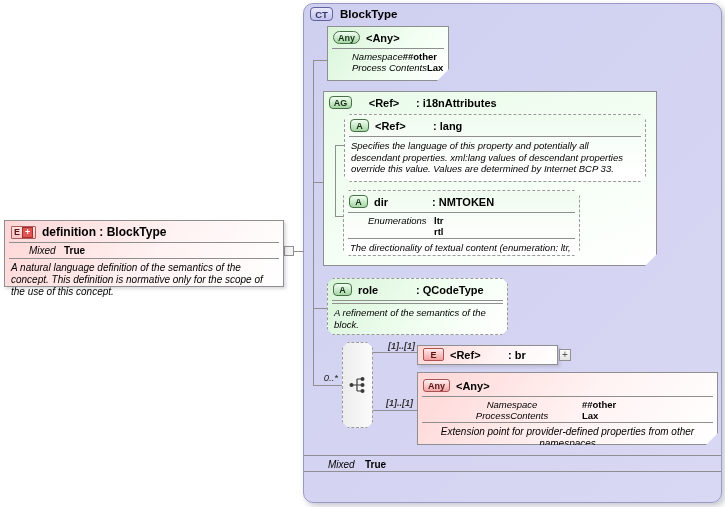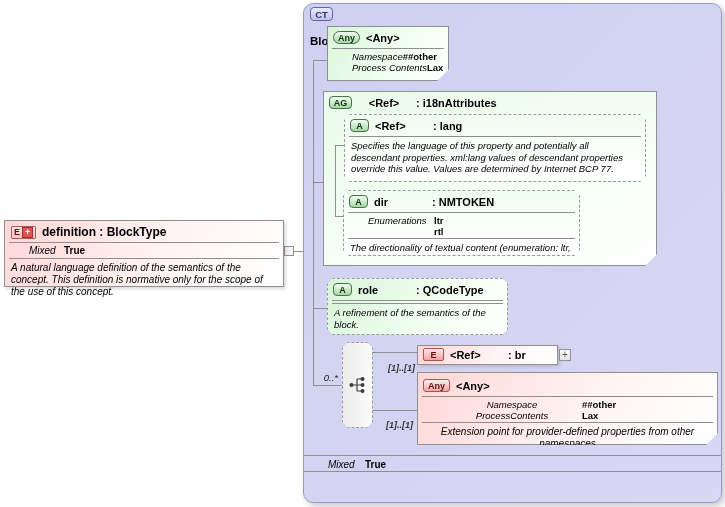--- a/index.html
+++ b/index.html
@@ -49,28 +49,28 @@
   .badge-ag{width:23px;height:13px;border:1px solid #477047;border-radius:4px;
             background:linear-gradient(#f2fff2,#a5d6a5);color:#173017;}
   .badge-e{width:21px;height:13px;border:1px solid #a85454;border-radius:2px;
             background:linear-gradient(#ffe9e9,#f4a0a0);color:#5a1515;}
   .badge-eplus{height:13px;border:1px solid #b25b5b;border-radius:1px;padding:0 2px;
             background:linear-gradient(#ffe2e2,#ffc4c4);color:#5a1515;gap:2px;}
   .plusbox{display:inline-flex;align-items:center;justify-content:center;width:9px;height:9px;
             background:#e05353;border:1px solid #a03030;color:#fff;font-size:9px;line-height:9px;}
 
   .card-label{position:absolute;font-size:9px;font-style:italic;font-weight:bold;
-              color:#333;white-space:nowrap;margin-top:22px;}
+              color:#333;white-space:nowrap;}
   .occ-label{position:absolute;font-size:9.5px;font-style:italic;color:#222;}
   .expand-box{position:absolute;width:12px;height:12px;border:1px solid #8f8f8f;
               background:linear-gradient(#fafafa,#e4e4e4);font-size:10px;line-height:10px;
               display:flex;align-items:center;justify-content:center;color:#555;box-sizing:border-box;}
   .conn-square{position:absolute;width:10px;height:10px;border:1px solid #8f8f8f;
               background:#f4f4f4;box-sizing:border-box;}
-  .hdr{display:flex;align-items:flex-start;gap:14px;font-weight:bold;font-size:11.5px;flex-direction:column;}
+  .hdr{display:flex;align-items:center;gap:7px;font-weight:bold;font-size:11.5px;}
 </style>
 </head>
 <body>
 
 <div class="canvas">
 
   <div class="abs ct" style="left:303px;top:3px;width:419px;height:500px;"></div>
   <div class="abs hdr" style="left:310px;top:7px;">
     <span class="badge badge-ct">CT</span>
     <span>BlockType</span>
@@ -130,21 +130,21 @@
   <div class="hline" style="left:335px;top:145px;width:10px;"></div>
   <div class="hline" style="left:335px;top:216px;width:9px;"></div>
 
   <div class="box dashedbox grad-green-pale oct" style="left:344px;top:114px;width:302px;height:68px;">
     <div class="row-title">
       <span class="badge badge-a">A</span>
       <span class="name">&lt;Ref&gt;</span>
       <span>: lang</span>
     </div>
     <div class="divider"></div>
-    <div class="desc">Specifies the language of this property and potentially all descendant properties. xml:lang values of descendant properties override this value. Values are determined by Internet BCP 77.</div>
+    <div class="desc">Specifies the language of this property and potentially all descendant properties. xml:lang values of descendant properties override this value. Values are determined by Internet BCP 33.</div>
   </div>
 
   <div class="box dashedbox grad-green-pale oct" style="left:343px;top:190px;width:237px;height:66px;">
     <div class="row-title">
       <span class="badge badge-a">A</span>
       <span class="name">dir</span>
       <span>: NMTOKEN</span>
     </div>
     <div class="divider"></div>
     <div class="prop-row">

